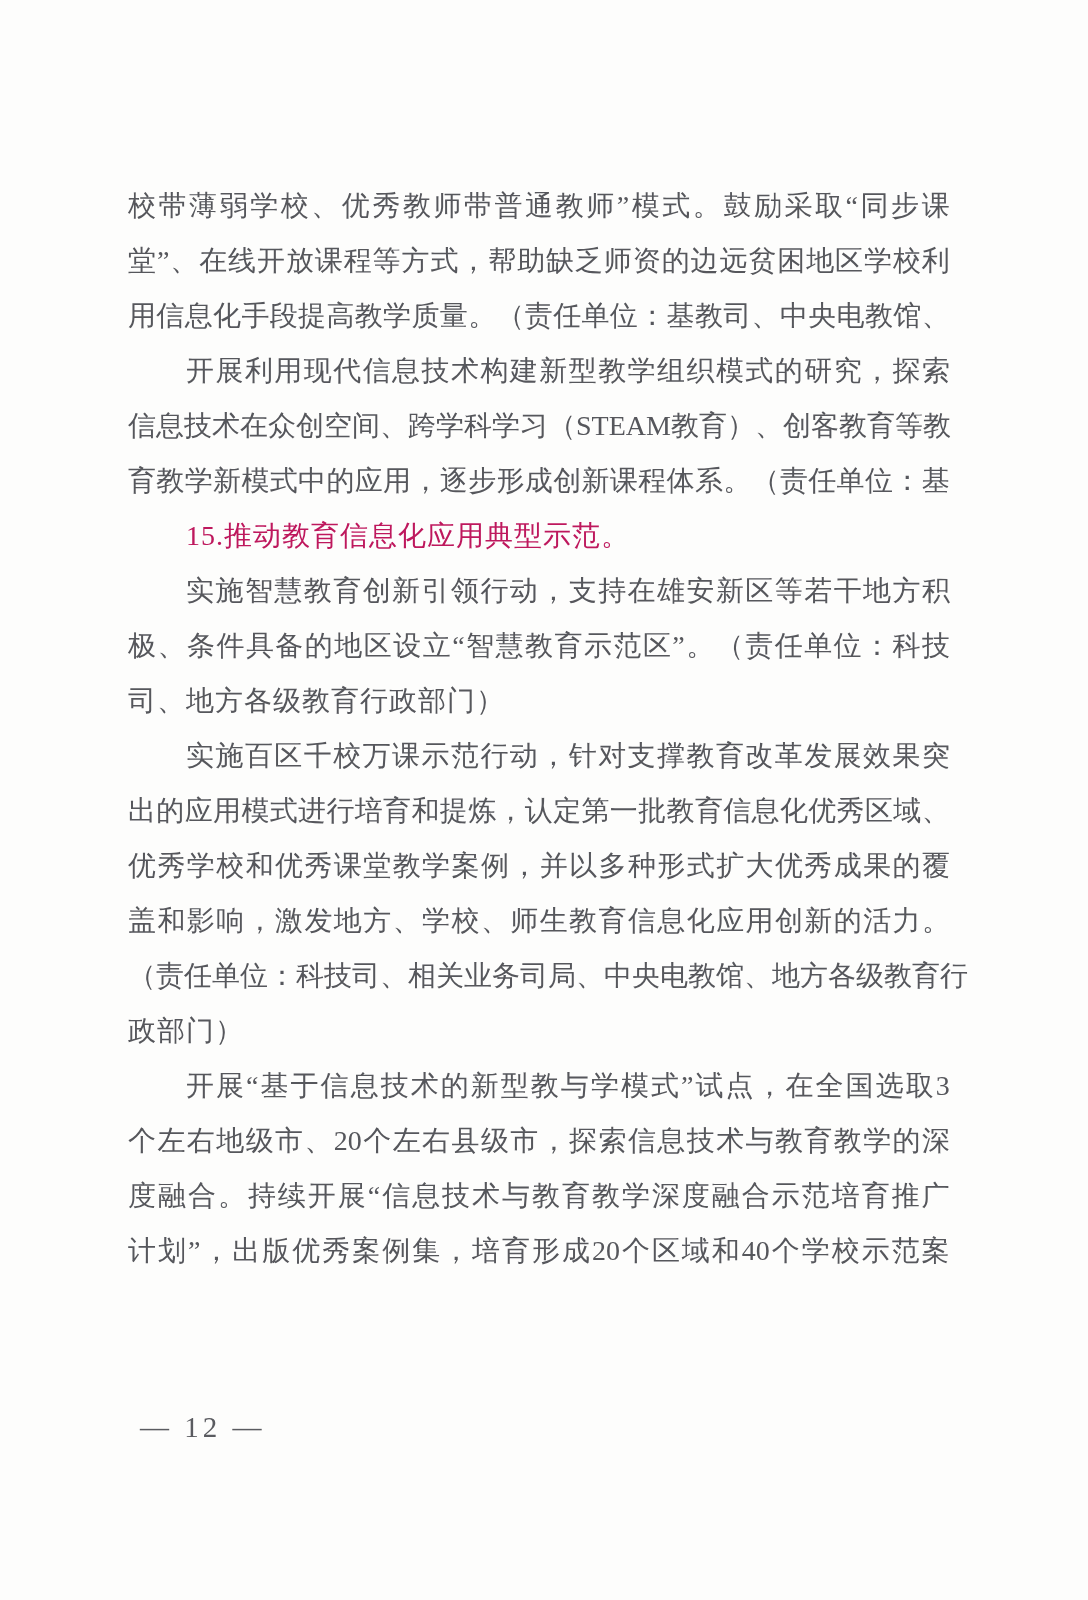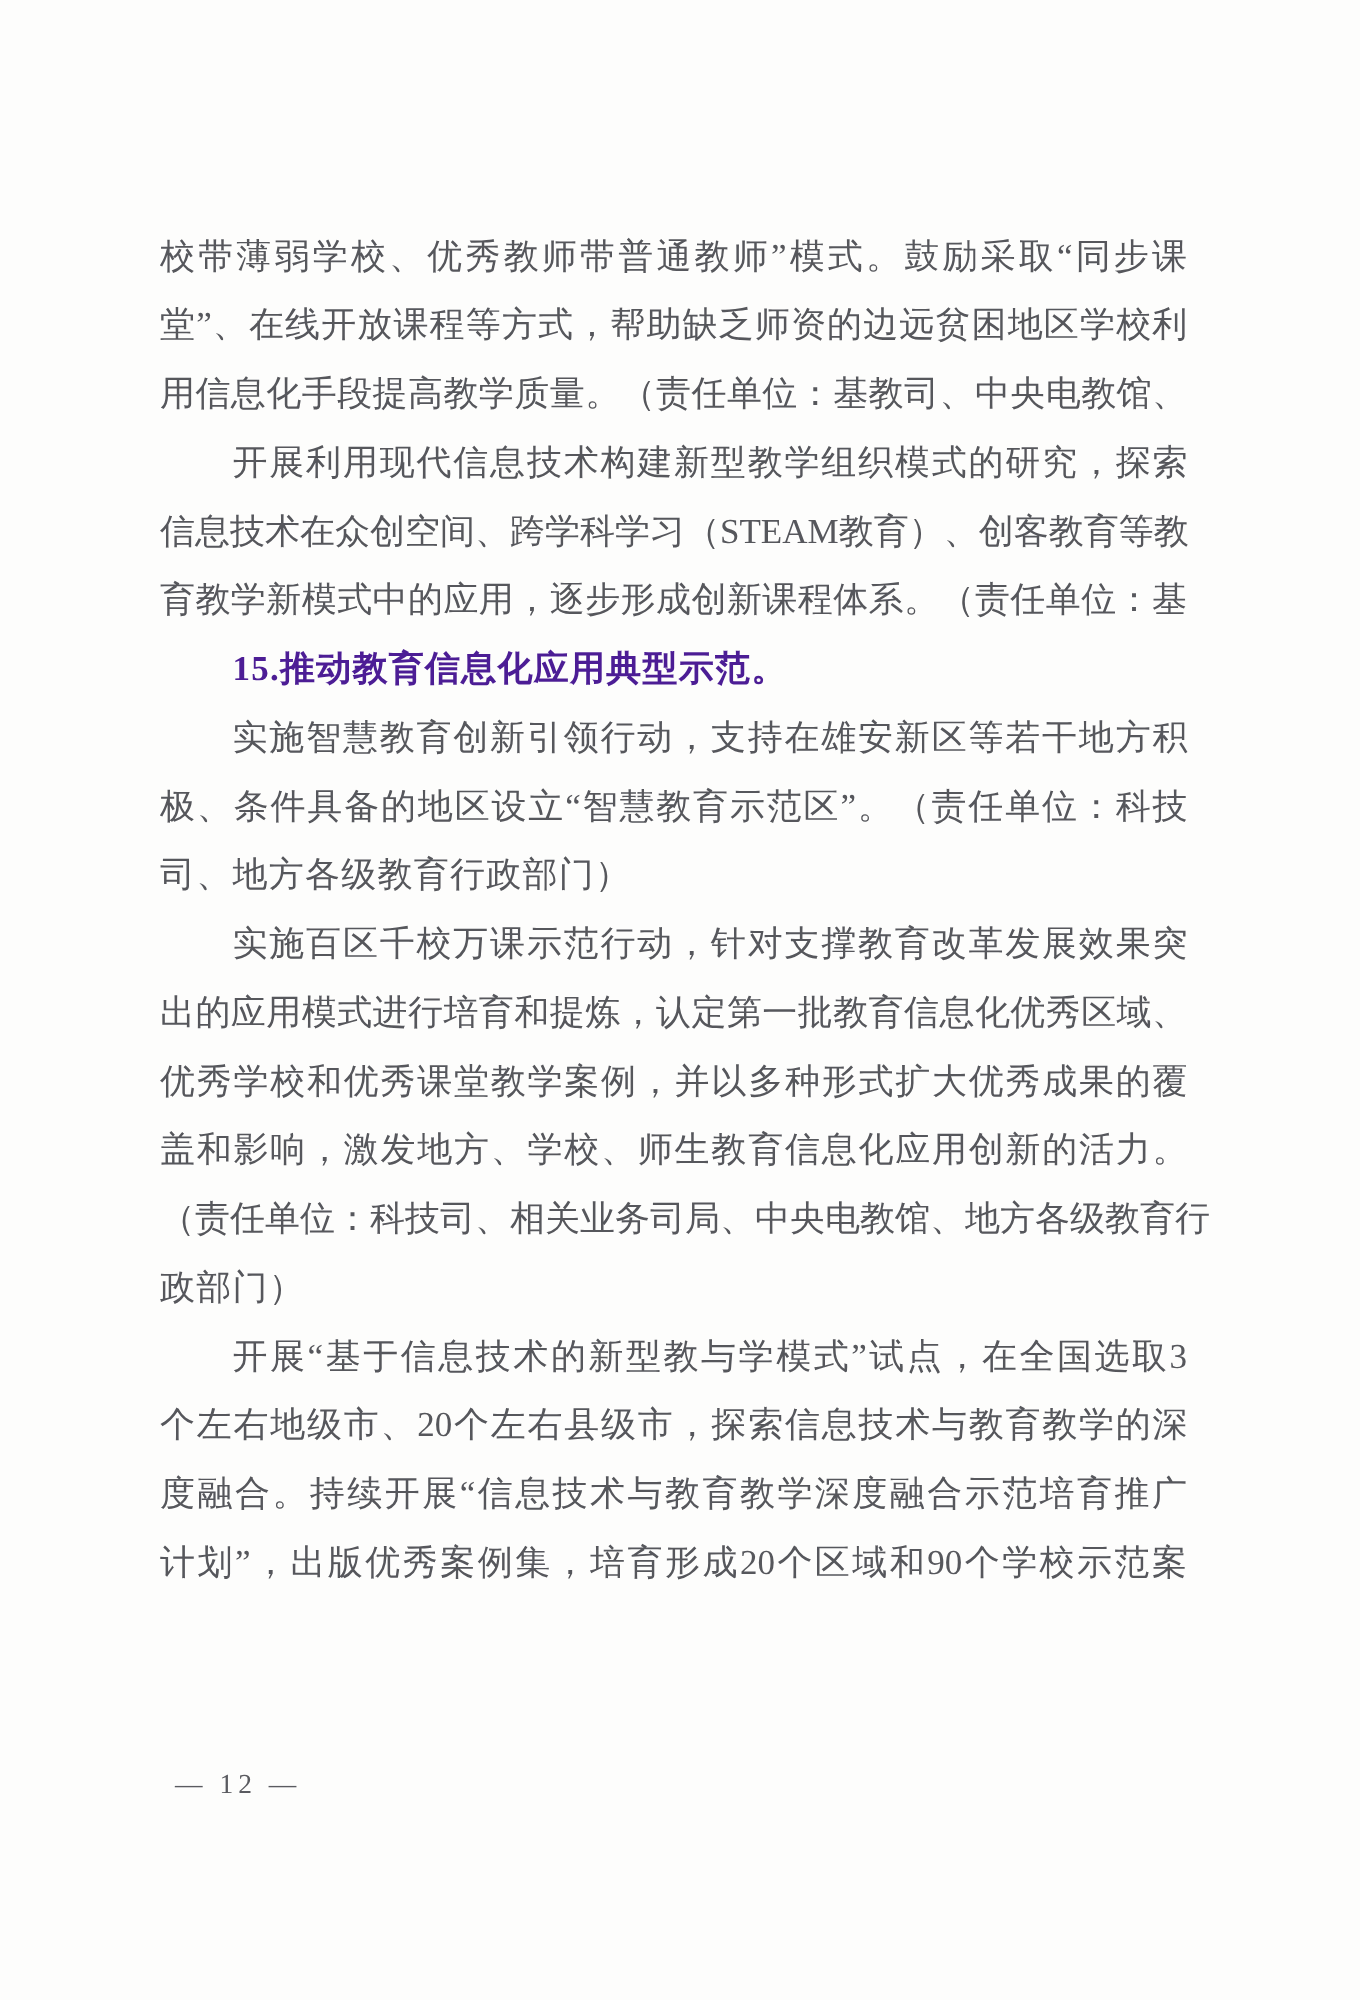--- a/index.html
+++ b/index.html
@@ -34,28 +34,28 @@
     display: flex;
     justify-content: space-between;
     align-items: center;
     letter-spacing: 0;
   }
   
   .ind {
     padding-left: 58px;
   }
   .heading {
-    font-weight: 700;
-    color: #4c1d95;
+    font-weight: 400;
+    color: #be185d;
   }
   .footer {
     position: absolute;
     left: 140px;
     top: 1407px;
-    font-size: 22px;
+    font-size: 29px;
     line-height: 40px;
     color: #5a5b60;
     letter-spacing: 4px;
   }
 </style>
 </head>
 <body>
 
 <div class="page">
 
@@ -563,21 +563,21 @@
         <span>，</span>
         <span>培</span>
         <span>育</span>
         <span>形</span>
         <span>成</span>
         <span>20</span>
         <span>个</span>
         <span>区</span>
         <span>域</span>
         <span>和</span>
-        <span>90</span>
+        <span>40</span>
         <span>个</span>
         <span>学</span>
         <span>校</span>
         <span>示</span>
         <span>范</span>
         <span>案</span>
       </div>
 
   </div>
 

